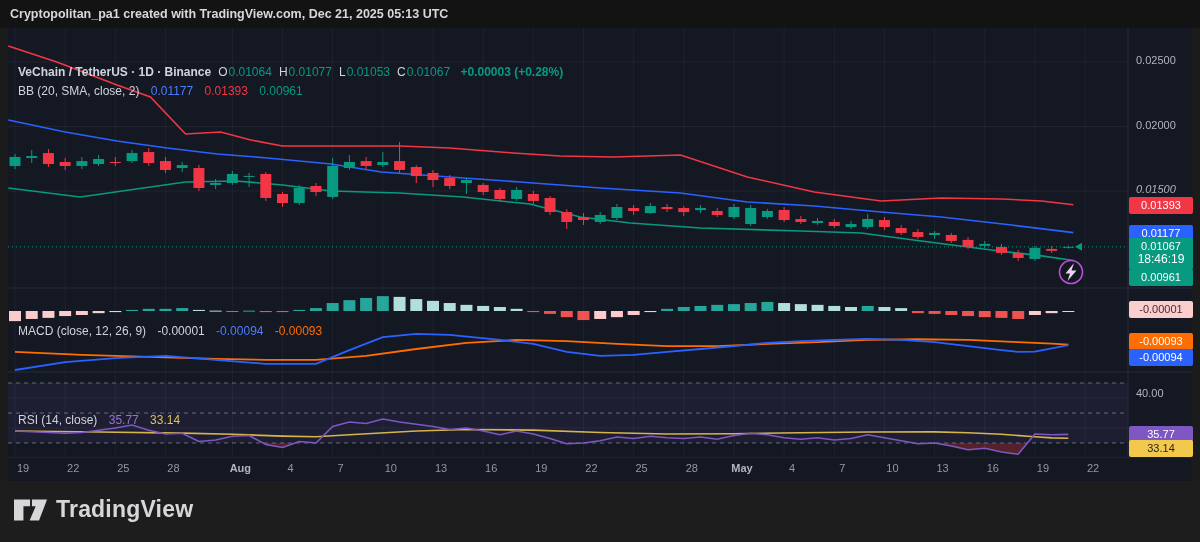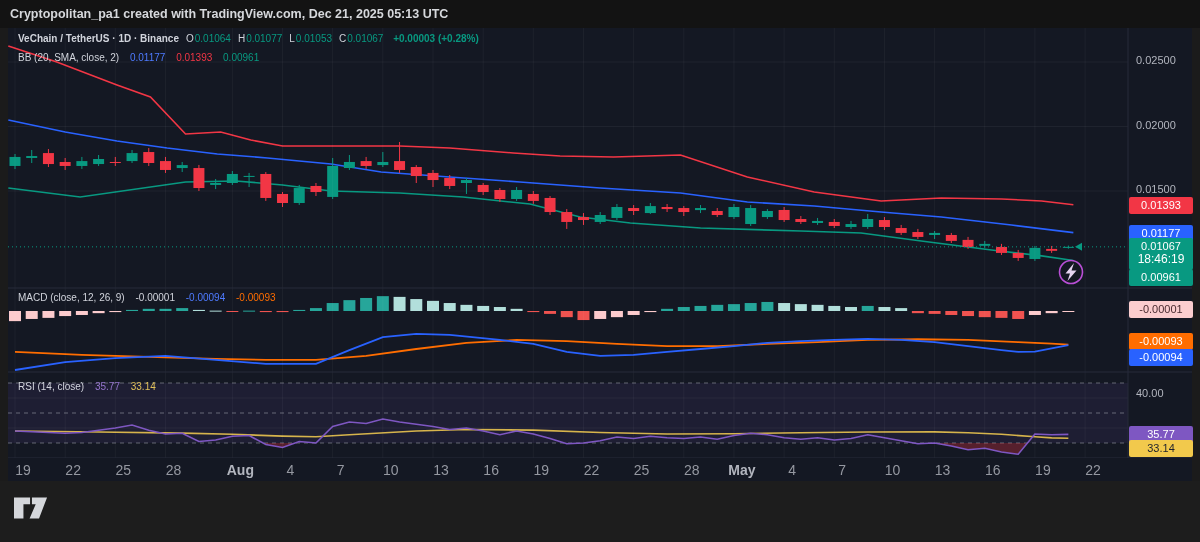--- a/index.html
+++ b/index.html
@@ -1,36 +1,36 @@
 <!DOCTYPE html>
 <html><head>
 <meta charset="utf-8">
 <style>
   html,body{margin:0;padding:0;background:#1b1b1b;width:1200px;height:542px;overflow:hidden;
     font-family:"Liberation Sans",sans-serif;-webkit-font-smoothing:antialiased;}
   #top-bar{position:absolute;left:0;top:0;width:1200px;height:28px;background:#131313;}
   #top-bar-title{position:absolute;left:10px;top:0;line-height:28px;font-size:12.5px;color:#d6d8dc;font-weight:bold;}
   #chart-widget{position:absolute;left:8px;top:28px;width:1184px;height:453px;background:#141823;}
   #chart{position:absolute;left:8px;top:28px;}
-  .legend{position:absolute;font-size:10px;color:#d1d4dc;white-space:nowrap;z-index:5;}
+  .legend{position:absolute;font-size:12px;color:#d1d4dc;white-space:nowrap;z-index:5;margin-top:32px;}
   .legend .lk{color:#d1d4dc;margin-left:7px;}
   .legend .lv{margin-left:1px;}
   #legend-symbol{left:18px;top:33px;font-weight:bold;}
   #legend-symbol .vals{font-weight:normal;}
   #legend-bb{left:18px;top:52px;}
   #legend-macd{left:18px;top:292px;}
   #legend-rsi{left:18px;top:381px;}
   .ind-val{margin-left:8px;}
   .axis-label{position:absolute;left:1136px;font-size:11px;color:#b2b5be;z-index:3;}
   .badge{position:absolute;left:1129px;width:64px;text-align:center;font-size:11px;line-height:17px;
     height:17px;color:#fff;border-radius:2px;z-index:4;}
   .badge.twoline{height:30px;line-height:13px;padding-top:2px;}
   .badge .sub{font-size:12px;display:block;}
   #time-axis{position:absolute;left:0;top:458px;width:1200px;height:22px;z-index:3;}
-  .tick{position:absolute;top:4px;transform:translateX(-50%);font-size:14px;color:#9598a1;}
+  .tick{position:absolute;top:4px;transform:translateX(-50%);font-size:11px;color:#9598a1;}
   .tick.month{font-weight:bold;color:#b2b5be;}
   #footer{position:absolute;left:0;top:481px;width:1200px;height:61px;background:#1d1d1d;}
   #tv-logo{position:absolute;left:14px;top:15px;display:flex;align-items:center;cursor:pointer;}
   #tv-logo-text{color:#d5d7db;font-size:23px;font-weight:bold;margin-left:8px;letter-spacing:0.2px;}
 </style>
 </head>
 <body>
 
 <div id="top-bar">
   <span id="top-bar-title">Cryptopolitan_pa1 created with TradingView.com, Dec 21, 2025 05:13 UTC</span>
@@ -352,26 +352,27 @@
     <span class="tick" style="left: 1042.92px;">19</span>
     <span class="tick" style="left: 1093.08px;">22</span>
   </div>
 
 <div id="footer">
   <div id="tv-logo">
     <svg width="34" height="24" viewBox="0 0 36 22">
       <path d="M0,0 H17 V7 H10 V22 H0 Z" fill="#d5d7db"></path>
       <path d="M19,0 H35 L26.5,22 H16.5 L23,7 H19 Z" fill="#d5d7db"></path>
     </svg>
+    <span id="tv-logo-text">TradingView</span>
   </div>
 </div>
 
 <div class="axis-label" style="top: 54px;">0.02500</div>
 <div class="axis-label" style="top: 118.5px;">0.02000</div>
-<div class="axis-label" style="top: 183px;">0.01500</div>
+<div class="axis-label" style="top: 183px; font-style: italic;">0.01500</div>
 <div class="axis-label" style="top: 387px;">40.00</div>
 <div class="axis-label" style="top: 417px; margin-top: 12px;">40.00</div>
 <div class="badge" style="top: 196.5px; background: rgb(242, 54, 69); color: rgb(255, 255, 255);">0.01393</div>
 <div class="badge" style="top: 224.5px; background: rgb(41, 98, 255); color: rgb(255, 255, 255);">0.01177</div>
 <div class="badge twoline" style="top: 238px; background: rgb(8, 153, 129); color: rgb(255, 255, 255);">0.01067<span class="sub">18:46:19</span></div>
 <div class="badge" style="top: 268.5px; background: rgb(8, 153, 129); color: rgb(255, 255, 255);">0.00961</div>
 <div class="badge" style="top: 300.5px; background: rgb(251, 205, 206); color: rgb(74, 43, 48);">-0.00001</div>
 <div class="badge" style="top: 332.5px; background: rgb(255, 109, 0); color: rgb(255, 255, 255);">-0.00093</div>
 <div class="badge" style="top: 348.5px; background: rgb(41, 98, 255); color: rgb(255, 255, 255);">-0.00094</div>
 <div class="badge" style="top: 425.5px; background: rgb(126, 87, 194); color: rgb(255, 255, 255);">35.77</div>

